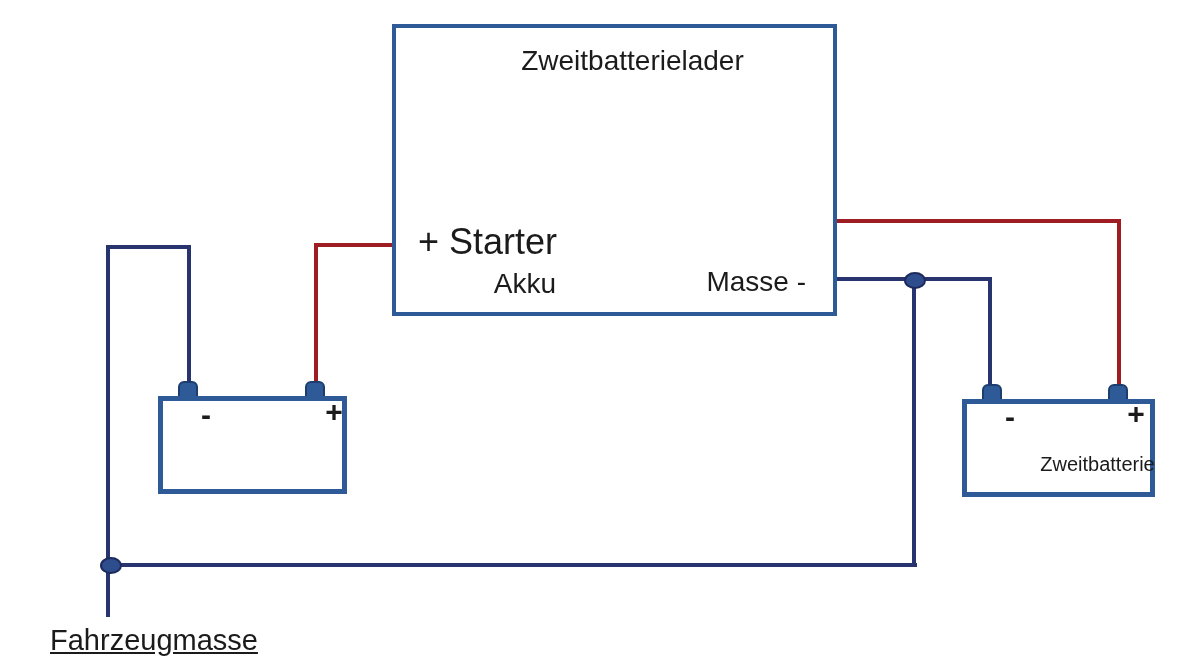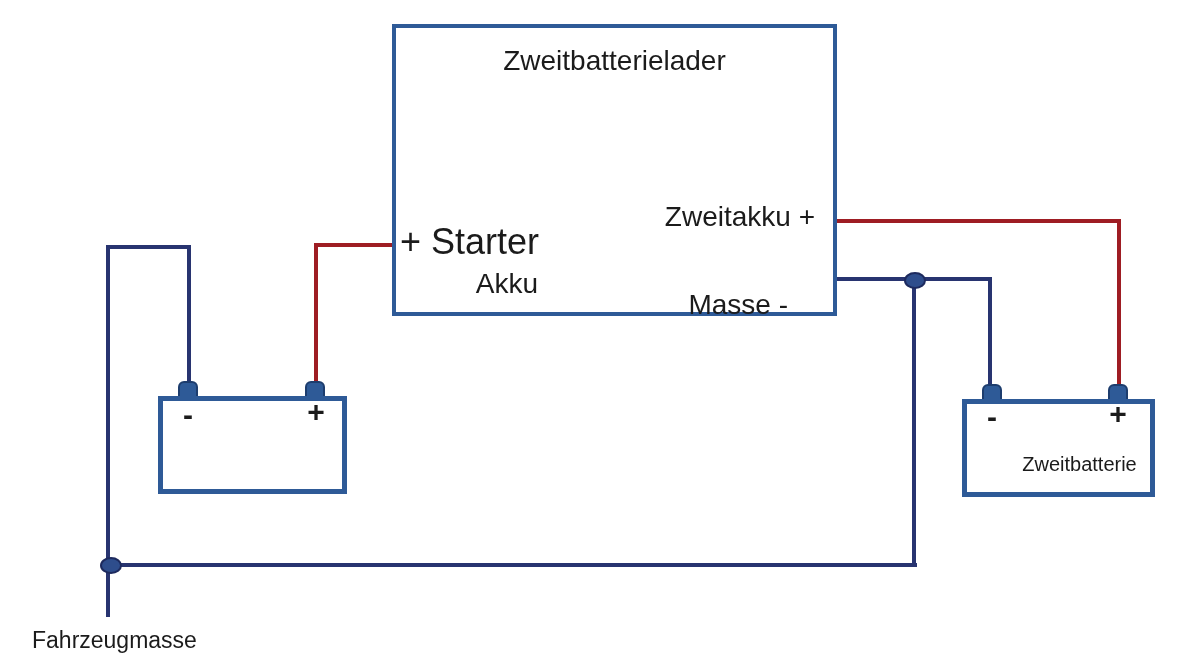--- a/index.html
+++ b/index.html
@@ -27,33 +27,33 @@
     border:2px solid #1d3d6e;
     border-radius:6px 6px 2px 2px;
   }
   
   .junction{
     position:absolute;width:22px;height:17px;border-radius:50%;
     background:var(--junction-fill,#2e4d8c);
     border:2px solid #1d2a5e;box-sizing:border-box;
   }
   
-  .lbl{position:absolute;white-space:nowrap;}
+  .lbl{position:absolute;white-space:nowrap;padding-left:18px;}
   .charger-title{left:392px;top:44px;width:445px;text-align:center;font-size:28px;line-height:34px;}
   .starter-line1{left:400px;top:226px;font-size:36px;line-height:32px;}
   .starter-line2{left:402px;top:268px;width:136px;text-align:right;font-size:28px;line-height:32px;}
   .zweitakku{left:600px;top:201px;width:215px;text-align:right;font-size:28px;line-height:32px;}
-  .masse{left:600px;top:266px;width:188px;text-align:right;font-size:28px;line-height:32px;margin-top:23px;}
+  .masse{left:600px;top:266px;width:188px;text-align:right;font-size:28px;line-height:32px;}
   .sign{font-size:30px;font-weight:bold;line-height:30px;text-align:center;}
   .bl-minus{left:176px;top:400px;width:24px;}
   .bl-plus{left:302px;top:397px;width:28px;}
   .br-minus{left:980px;top:402px;width:24px;}
   .br-plus{left:1104px;top:399px;width:28px;}
   .zweitbatterie{left:962px;top:452px;width:193px;text-align:center;font-size:20px;line-height:24px;margin-left:21px;}
-  .fahrzeugmasse{left:32px;top:627px;font-size:23px;line-height:26px;}
+  .fahrzeugmasse{left:32px;top:627px;font-size:29px;line-height:26px;text-decoration:underline;}
 </style>
 </head>
 <body>
 
 <div class="stage">
 
   <div class="wire neg" style="left:106px;top:245px;width:85px;height:4px;"></div>
   <div class="wire neg" style="left:187px;top:245px;width:4px;height:140px;"></div>
   <div class="wire neg" style="left:106px;top:245px;width:4px;height:372px;"></div>
   <div class="wire neg" style="left:106px;top:563px;width:811px;height:4px;"></div>
@@ -63,21 +63,20 @@
 
   <div class="wire pos" style="left:314px;top:243px;width:4px;height:142px;"></div>
   <div class="wire pos" style="left:314px;top:243px;width:82px;height:4px;"></div>
   <div class="wire pos" style="left:833px;top:219px;width:288px;height:4px;"></div>
   <div class="wire pos" style="left:1117px;top:219px;width:4px;height:168px;"></div>
 
   <div class="compbox charger"></div>
   <div class="lbl charger-title">Zweitbatterielader</div>
   <div class="lbl starter-line1">+ Starter</div>
   <div class="lbl starter-line2">Akku</div>
-  <div class="lbl zweitakku">Zweitakku +</div>
   <div class="lbl masse">Masse -</div>
 
   <div class="terminal" style="left:178px;top:381px;"></div>
   <div class="terminal" style="left:305px;top:381px;"></div>
   <div class="compbox battery-left"></div>
   <div class="lbl sign bl-minus">-</div>
   <div class="lbl sign bl-plus">+</div>
 
   <div class="terminal" style="left:982px;top:384px;"></div>
   <div class="terminal" style="left:1108px;top:384px;"></div>

